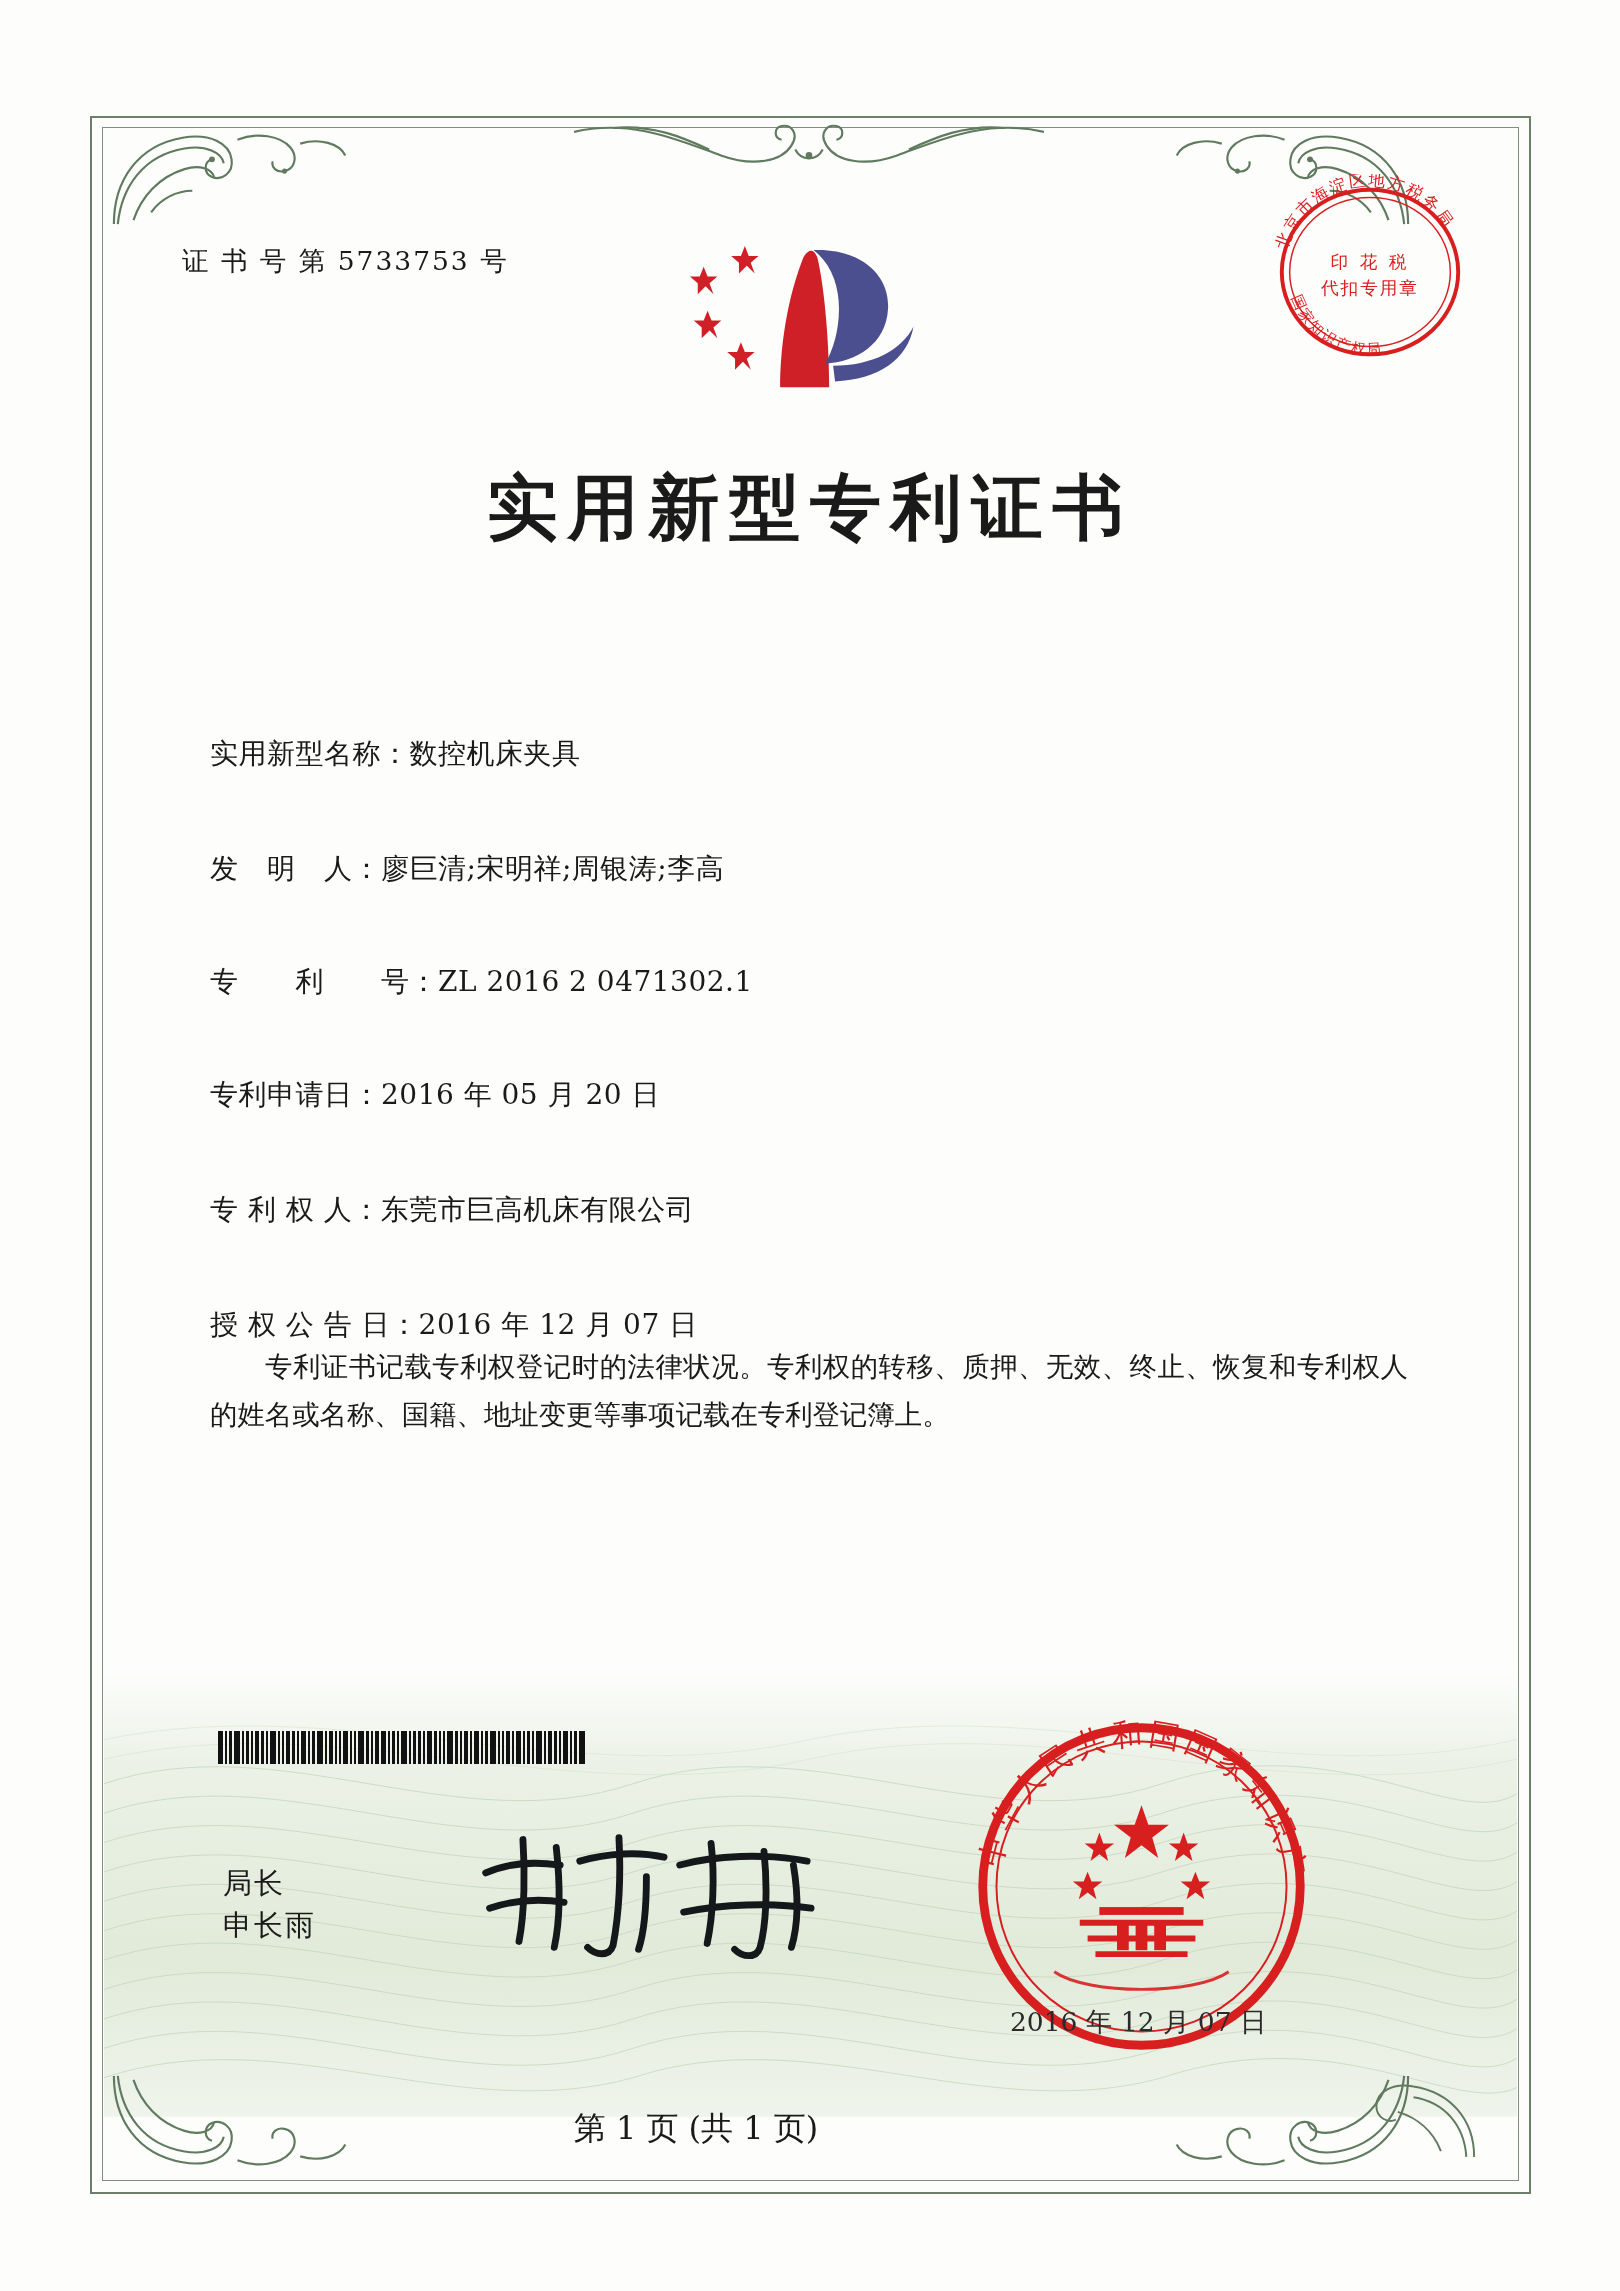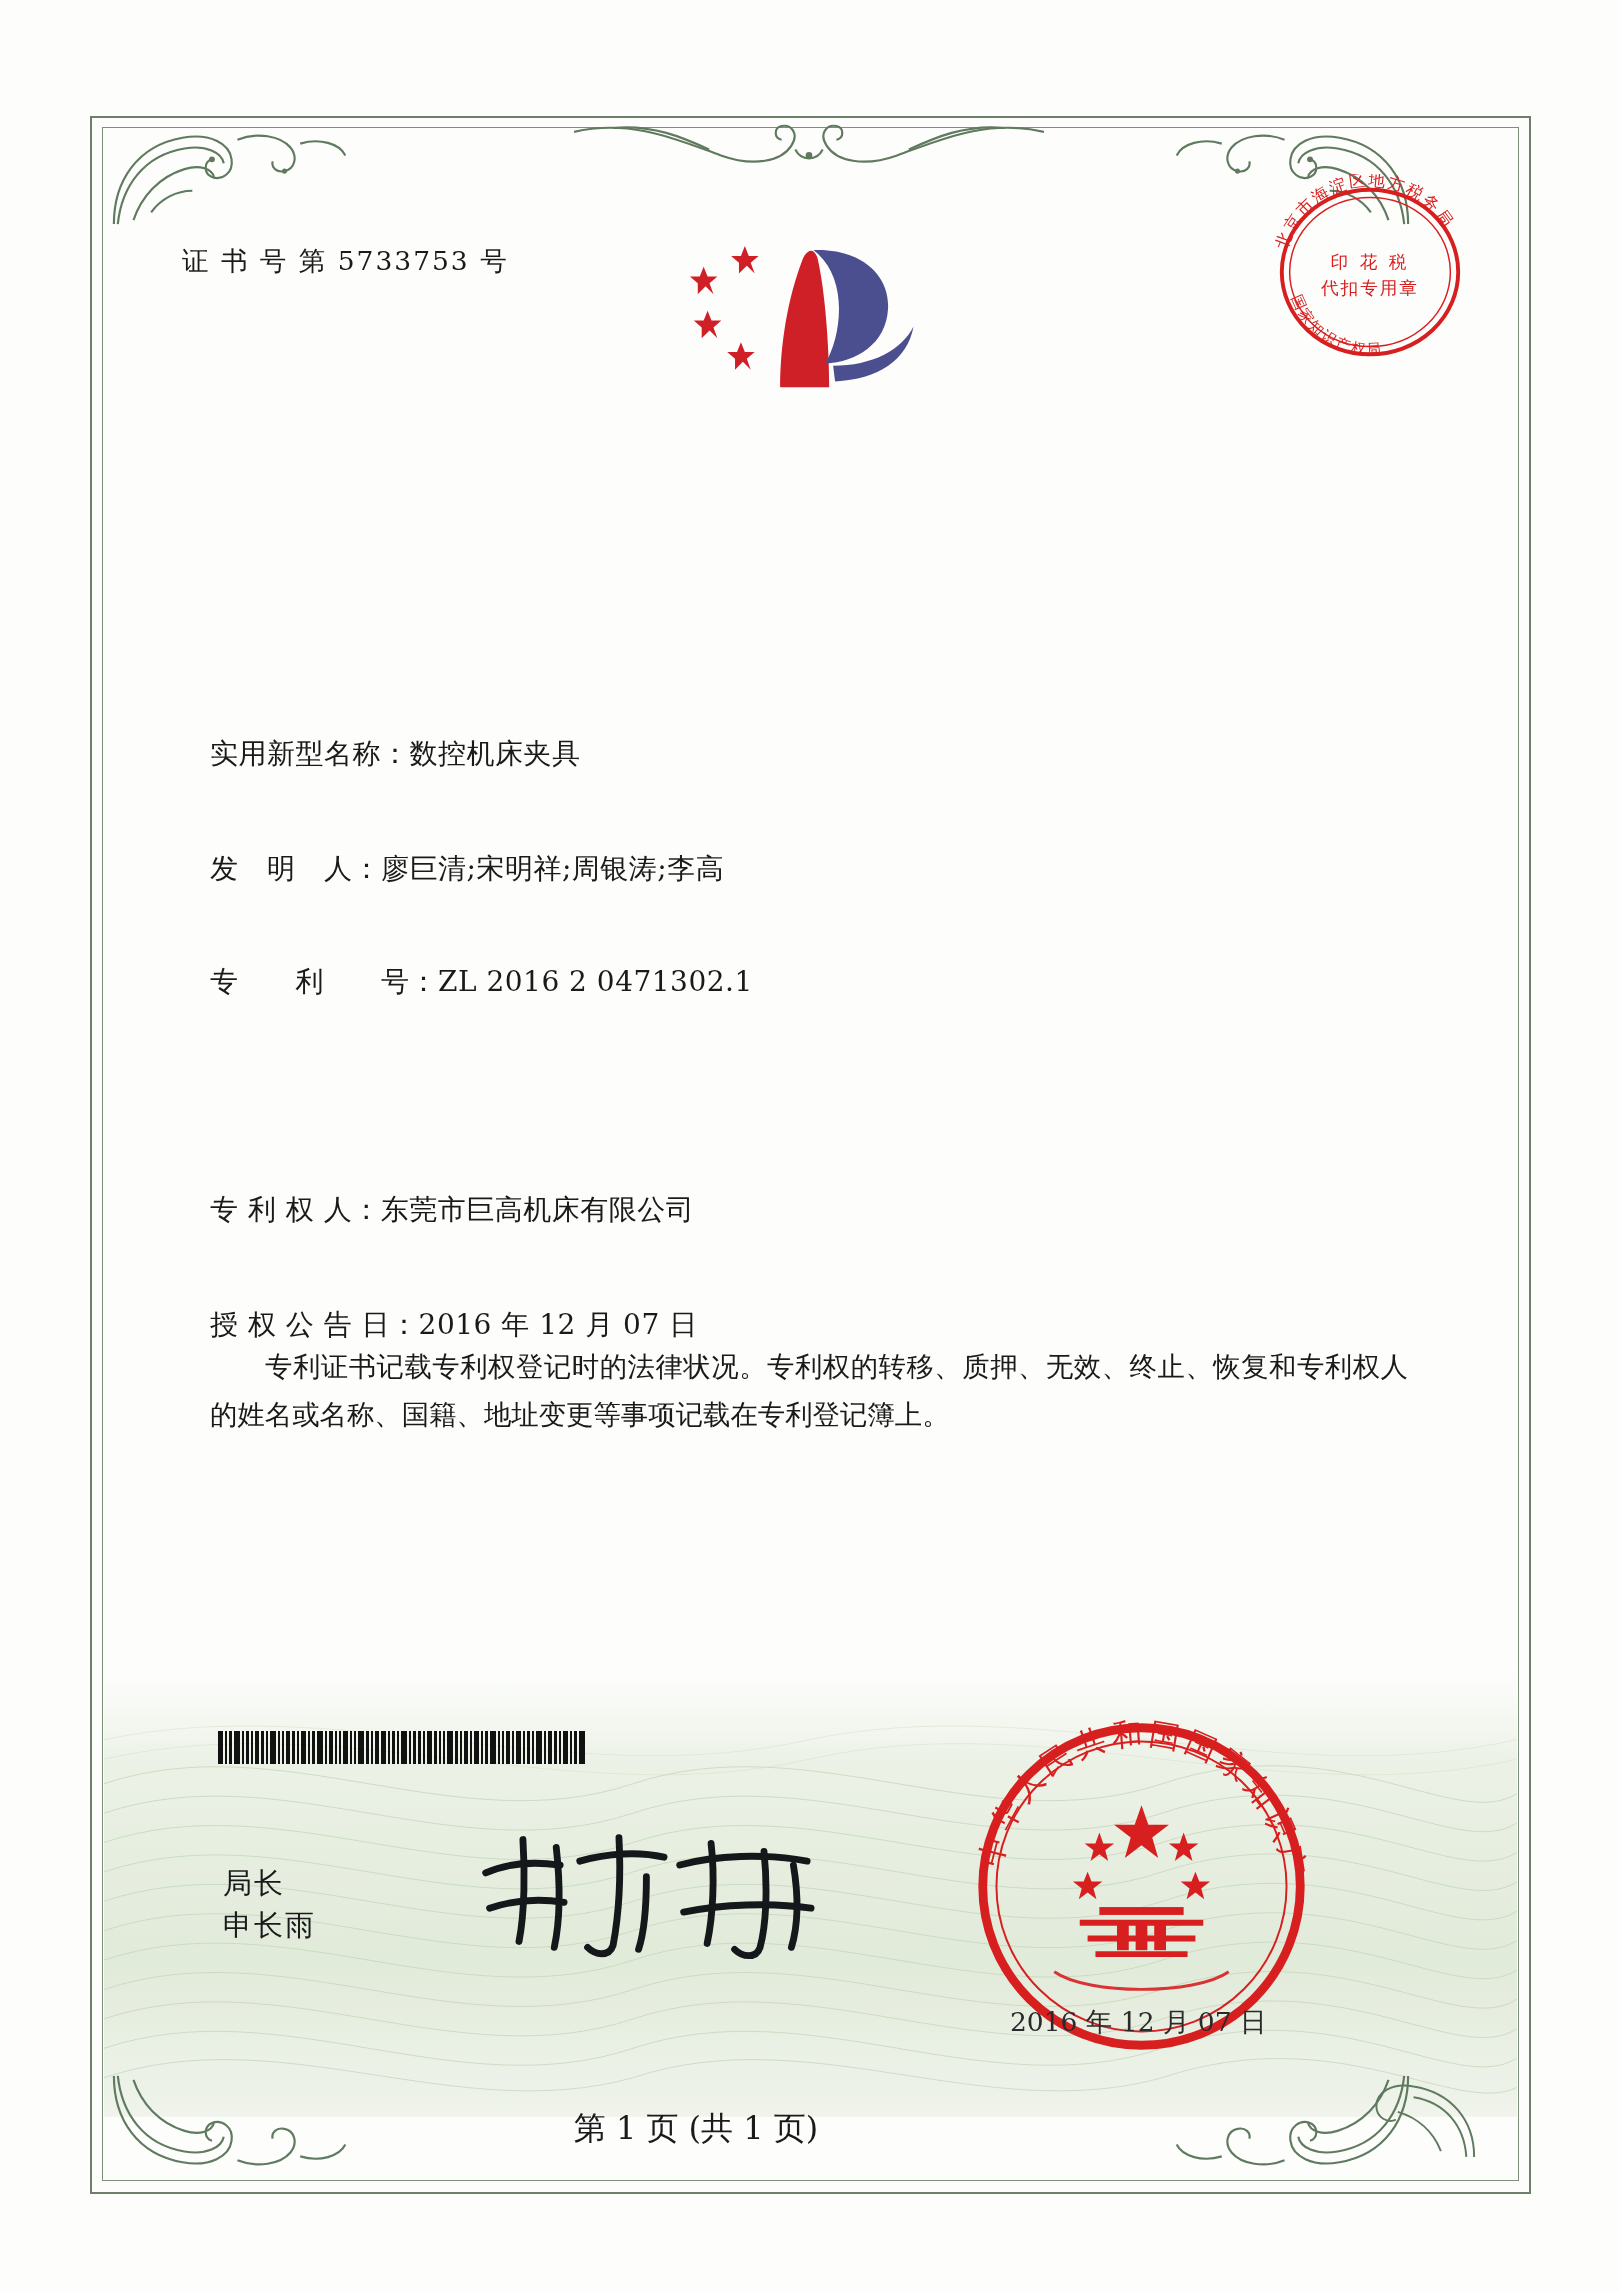--- a/index.html
+++ b/index.html
@@ -327,29 +327,33 @@
         <textPath href="#arcTop" startOffset="8%">北京市海淀区地方税务局</textPath>
       </text>
       <text fill="#d81f20" font-size="15" font-family="'DejaVu Serif',serif" letter-spacing="2">
         <textPath href="#arcBot" startOffset="10%">国家知识产权局</textPath>
       </text>
       <text x="110" y="96" text-anchor="middle" fill="#d81f20" font-size="18" font-family="'DejaVu Serif',serif" letter-spacing="3">印 花 税</text>
       <text x="110" y="122" text-anchor="middle" fill="#d81f20" font-size="18" font-family="'DejaVu Serif',serif" letter-spacing="2">代扣专用章</text>
     </svg>
   </div>
 
+  <div class="title">实用新型专利证书</div>
 
   <div class="field f1">
     <span class="lbl">实用新型名称：</span><span class="val">数控机床夹具</span>
   </div>
   <div class="field f2">
     <span class="lbl">发　明　人：</span><span class="val">廖巨清;宋明祥;周银涛;李高</span>
   </div>
   <div class="field f3">
     <span class="lbl">专　　利　　号：</span><span class="val">ZL 2016 2 0471302.1</span>
+  </div>
+  <div class="field f4">
+    <span class="lbl">专利申请日：</span><span class="val">2016 年 05 月 20 日</span>
   </div>
   <div class="field f5">
     <span class="lbl">专 利 权 人：</span><span class="val">东莞市巨高机床有限公司</span>
   </div>
   <div class="field f6">
     <span class="lbl">授 权 公 告 日：</span><span class="val">2016 年 12 月 07 日</span>
   </div>
 
   <div class="paras">
     <p>专利证书记载专利权登记时的法律状况。专利权的转移、质押、无效、终止、恢复和专利权人的姓名或名称、国籍、地址变更等事项记载在专利登记簿上。</p>

